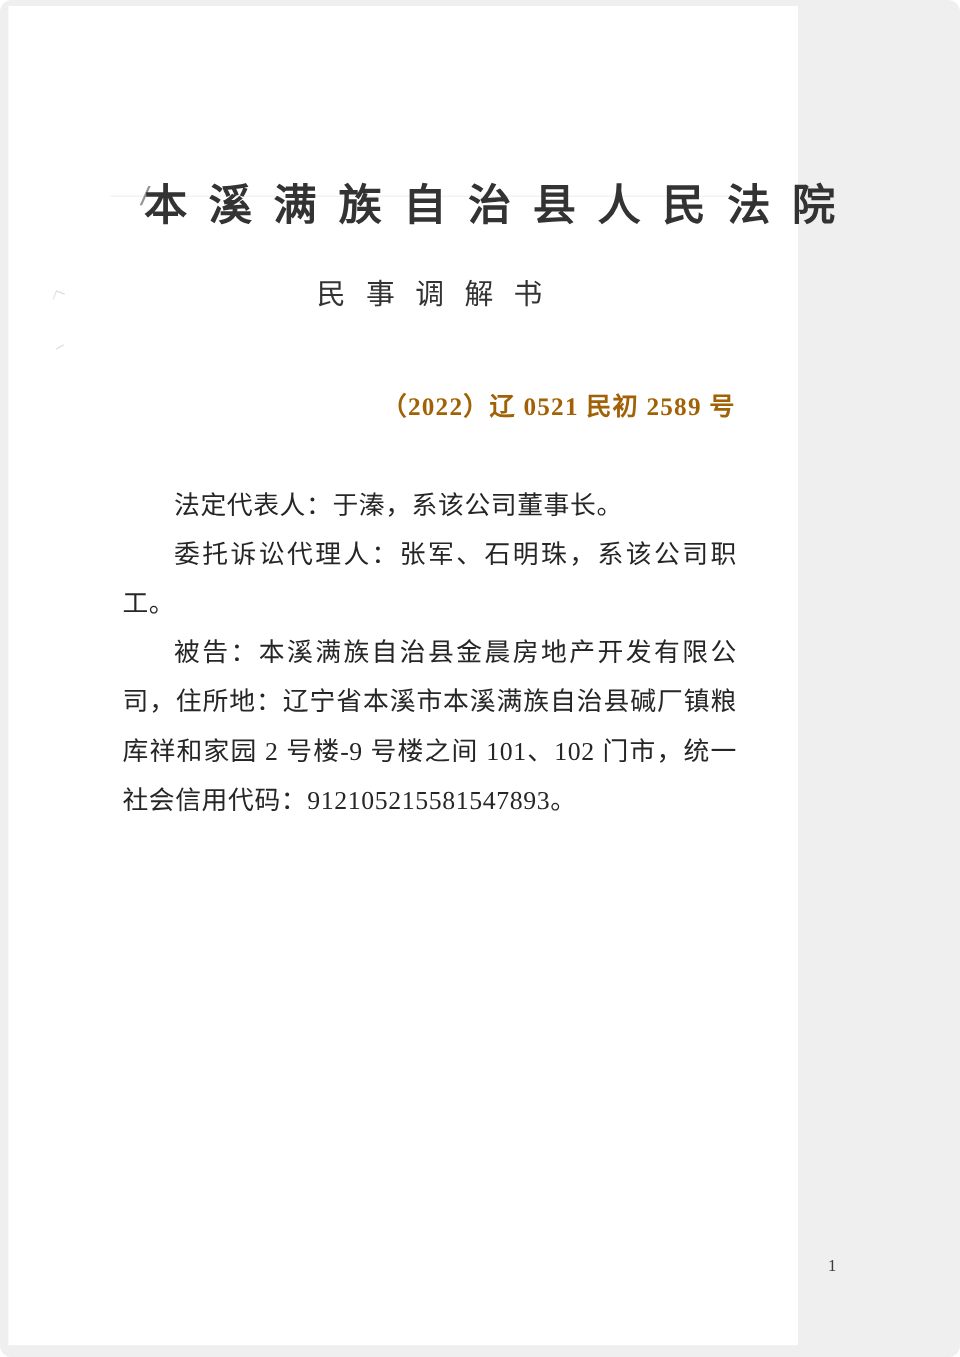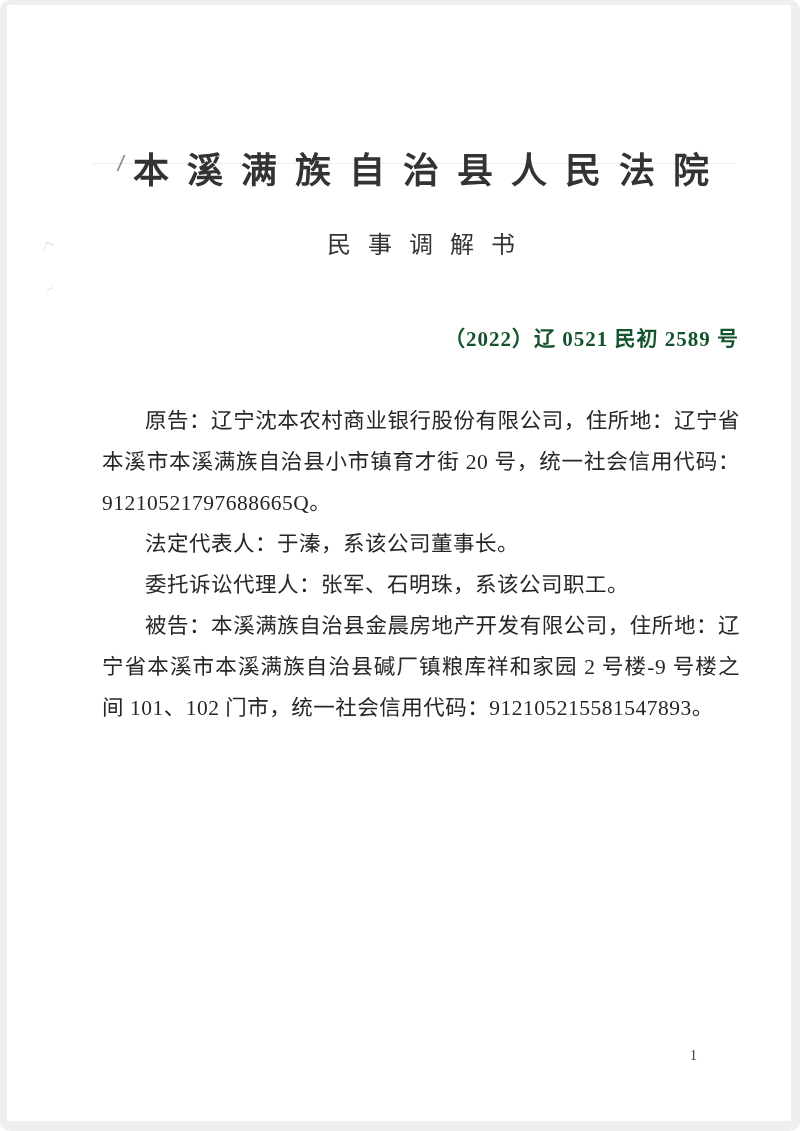--- a/index.html
+++ b/index.html
@@ -10,21 +10,21 @@
     position: relative;
     background: #efefef;
     border-radius: 10px;
     overflow: hidden;
     font-family: "Liberation Serif", "DejaVu Serif", serif;
   }
   .page {
     position: absolute;
     left: 7px;
     top: 5px;
-    width: 784px;
+    width: 658px;
     height: 1116px;
     background: #ffffff;
     color: #262626;
   }
   .court-name {
     position: absolute;
     top: 136px;
     left: 95px;
     right: 51px;
     text-align: center;
@@ -49,21 +49,21 @@
     white-space: nowrap;
   }
   .case-number {
     position: absolute;
     top: 317px;
     left: 95px;
     right: 52px;
     text-align: right;
     font-size: 21px;
     font-weight: 600;
-    color: #14532d;
+    color: #a16207;
     letter-spacing: 1px;
   }
   .body-text {
     position: absolute;
     top: 396px;
     left: 95px;
     right: 51px;
   }
   .body-text p {
     font-size: 21.5px;
@@ -129,21 +129,20 @@
   <div class="scan-mark-2"></div>
   <div class="scan-mark-3"></div>
 
   <h1 class="court-name">本溪满族自治县人民法院</h1>
 
   <h2 class="doc-type">民事调解书</h2>
 
   <div class="case-number">（2022）辽 0521 民初 2589 号</div>
 
   <div class="body-text">
-    <p>原告：辽宁沈本农村商业银行股份有限公司，住所地：辽宁省本溪市本溪满族自治县小市镇育才街 20 号，统一社会信用代码：91210521797688665Q。</p>
     <p>法定代表人：于溱，系该公司董事长。</p>
     <p>委托诉讼代理人：张军、石明珠，系该公司职工。</p>
     <p>被告：本溪满族自治县金晨房地产开发有限公司，住所地：辽宁省本溪市本溪满族自治县碱厂镇粮库祥和家园 2 号楼-9 号楼之间 101、102 门市，统一社会信用代码：912105215581547893。</p>
   </div>
 
   <div class="page-number">1</div>
 
 </div>
 
 </body></html>

